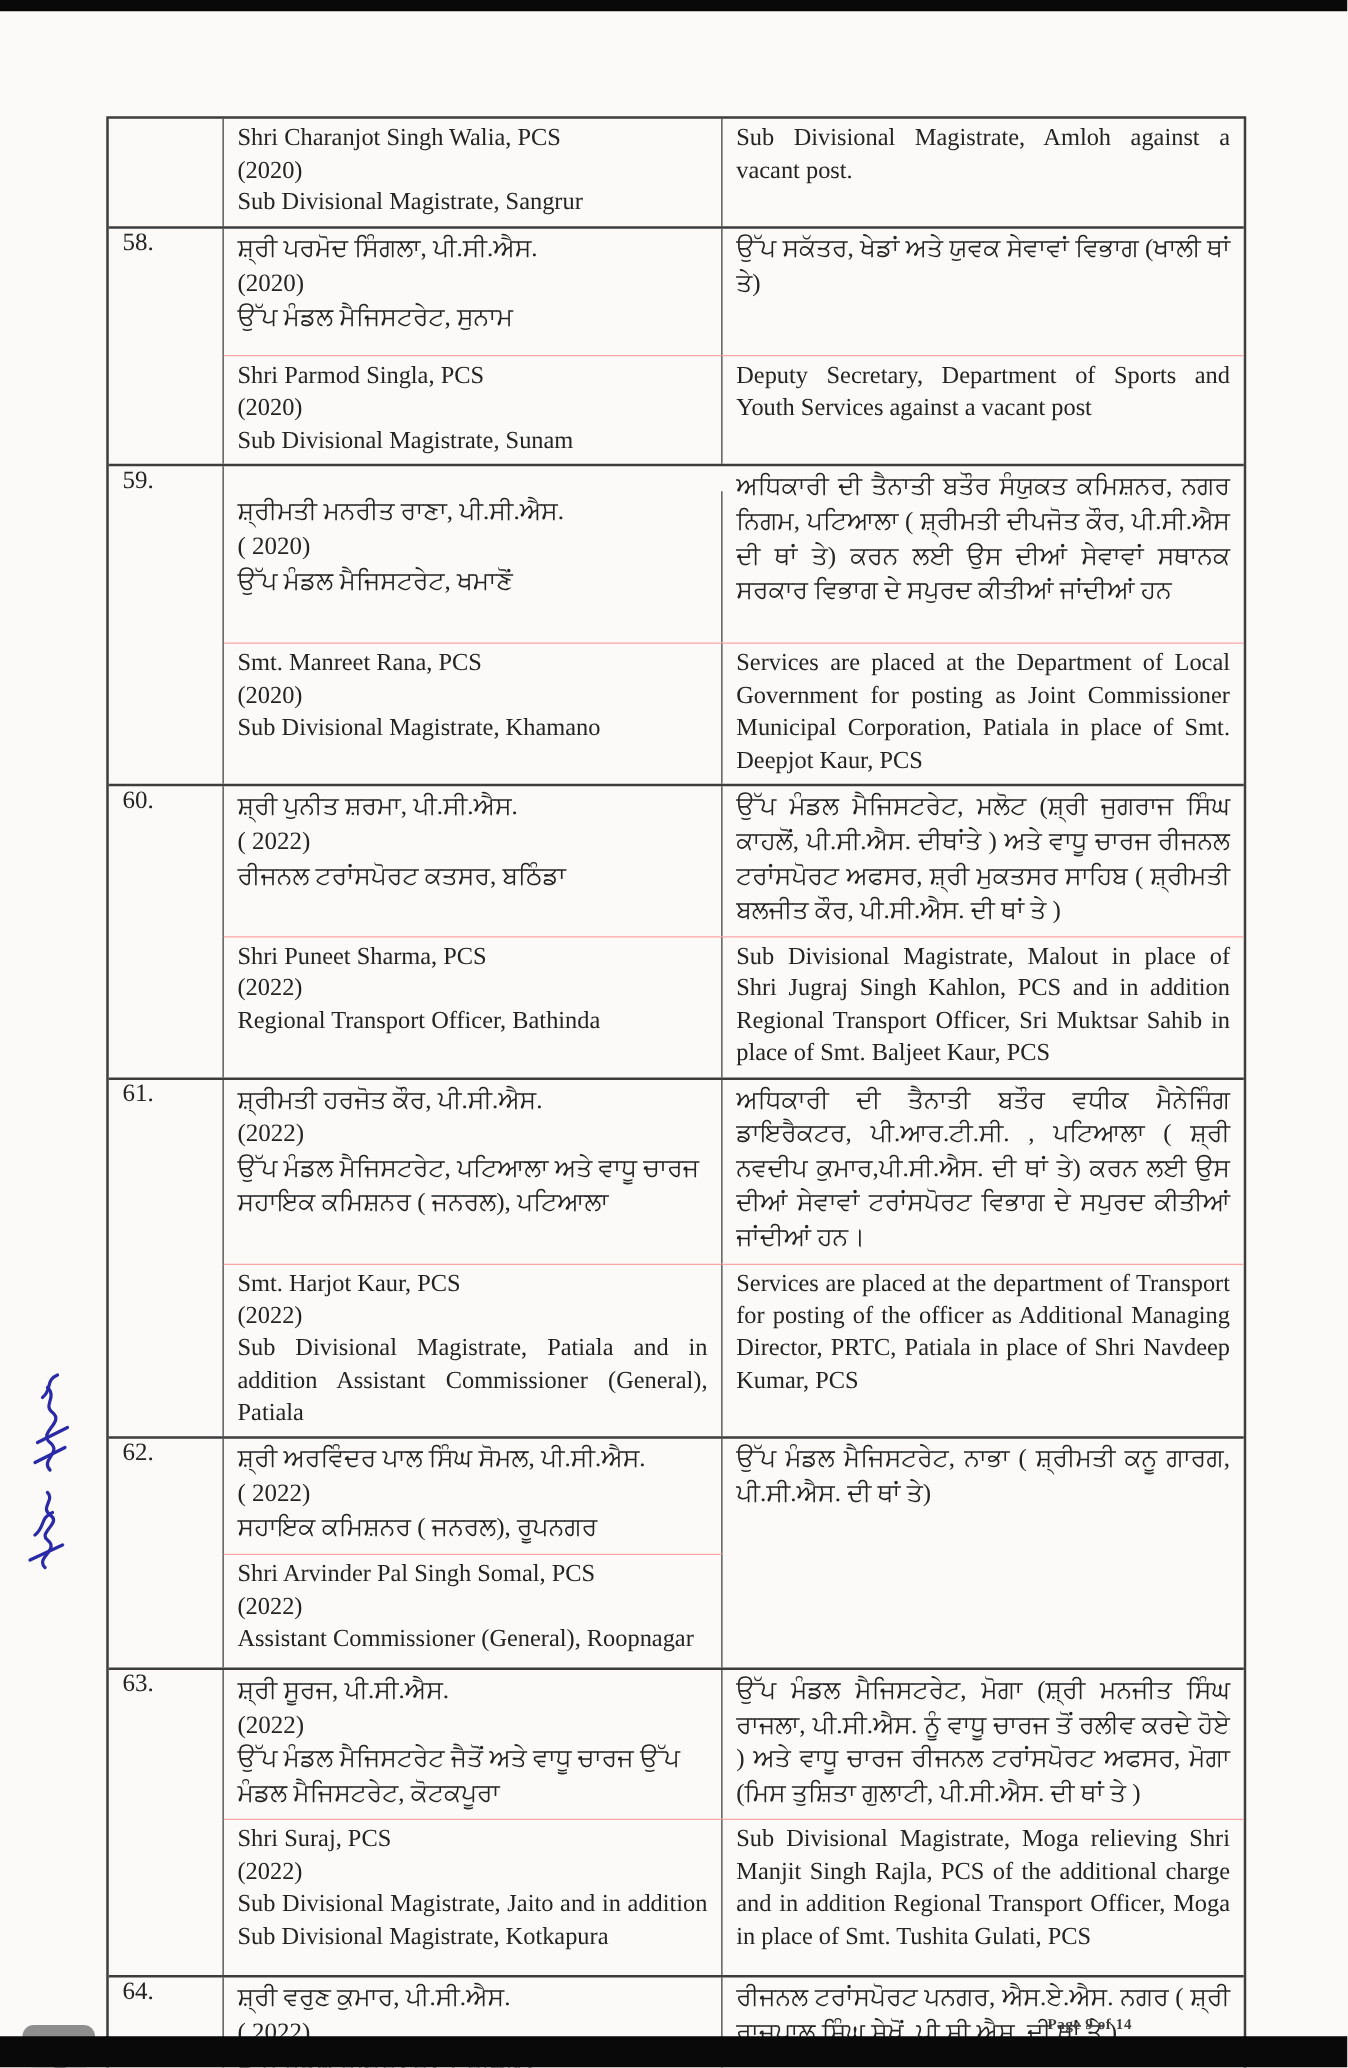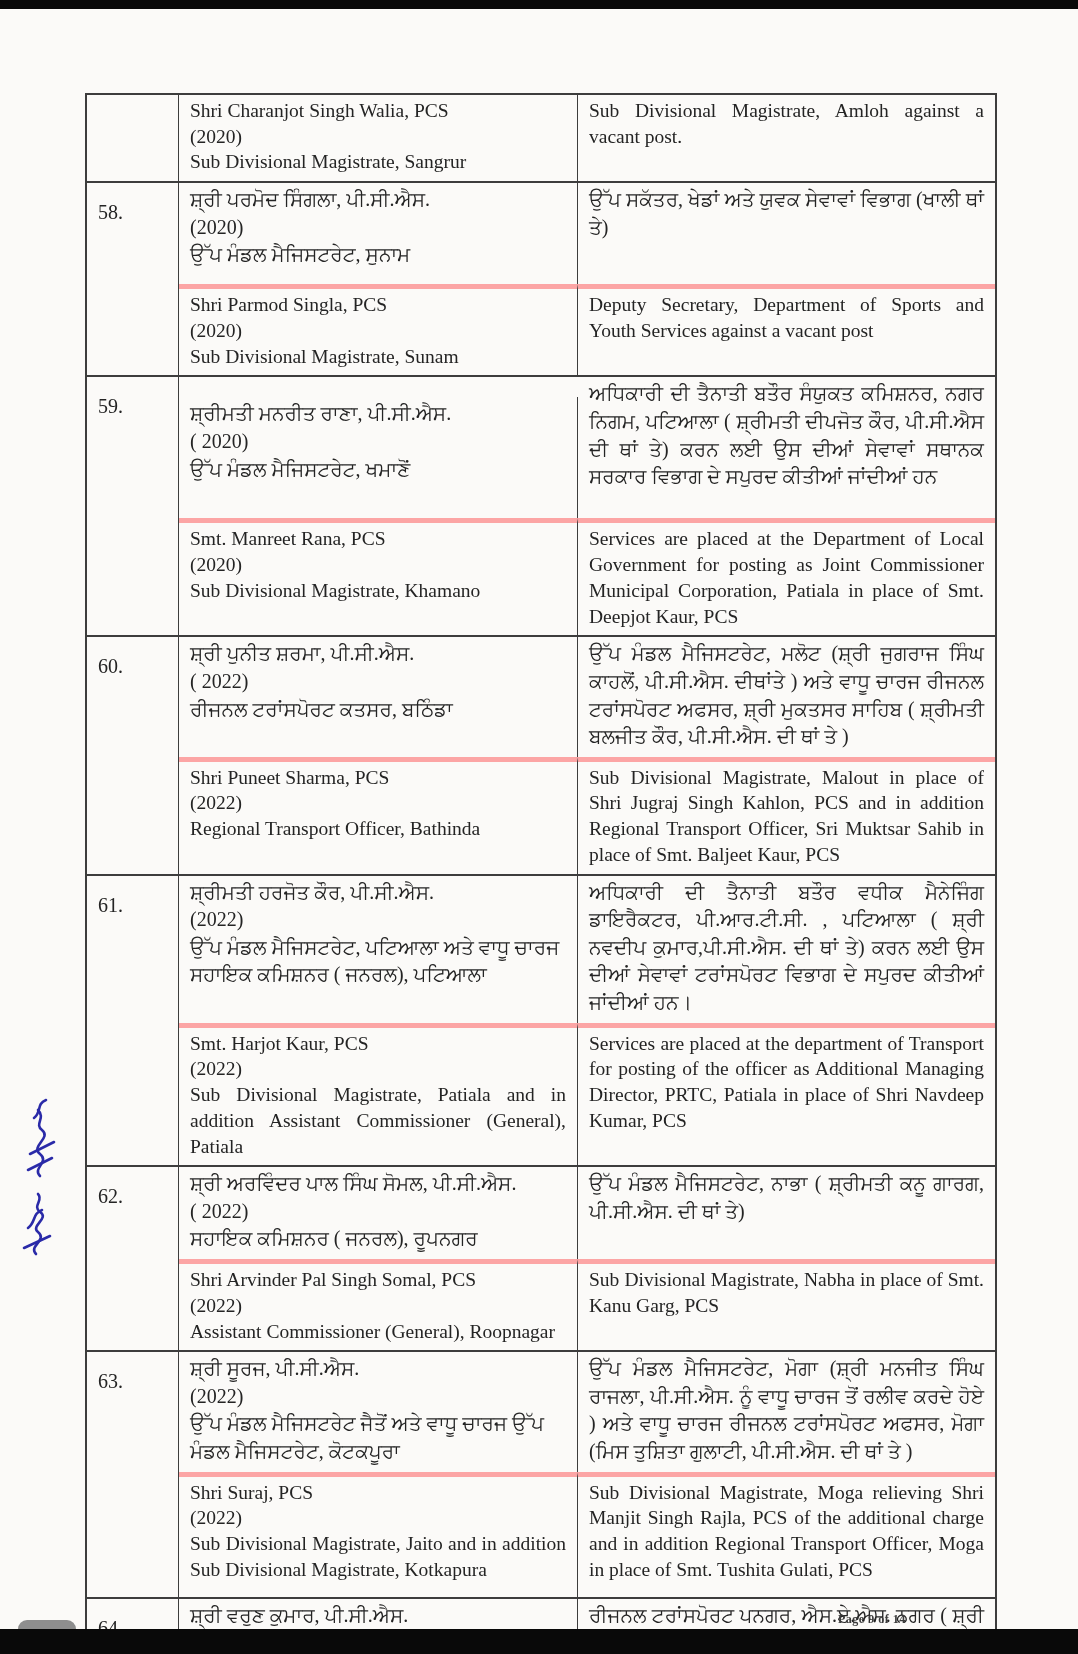--- a/index.html
+++ b/index.html
@@ -32,26 +32,26 @@
   
   #margin-note{position:absolute;left:6px;top:1058px;z-index:1;}
 
   
   #doc-table{
     position:absolute;left:85px;top:93px;width:908px;
     border:2px solid #3d3d3d;z-index:1;background:transparent;
   }
   .row-grid{display:grid;grid-template-columns:92px 399px auto;}
   .cell{padding:3px 11px 6px 11px;box-sizing:border-box;}
-  .serial{border-right:1px solid #3d3d3d;grid-row:1 / span 2;font-size:20px;padding-top:18px;}
+  .serial{border-right:1px solid #3d3d3d;grid-row:1 / span 2;font-size:20px;padding-top:0;}
   .officer{grid-column:2;border-right:1px solid #3d3d3d;}
   .posting{grid-column:3;}
   .entry{border-top:2px solid #3d3d3d;}
   .entry .officer.pa,.entry .posting.pa{grid-row:1;}
-  .entry .officer.en,.entry .posting.en{grid-row:2;border-top:5px solid #fca5a5;}
+  .entry .officer.en,.entry .posting.en{grid-row:2;border-top:1px solid #fca5a5;}
   .en{font-size:19.5px;line-height:1.32;text-align:justify;}
   .pa{font-size:20px;line-height:1.38;}
   .posting.pa{text-align:justify;}
   .officer .line{margin:0;}
   
   #partial-row .officer{min-height:70px;}
   #entries .entry:nth-child(1) .officer.pa{min-height:101px;}
   #entries .entry:nth-child(1) .officer.en{min-height:62px;}
   #entries .entry:nth-child(2) .officer.pa{min-height:121px;margin-top:20px;}
   #entries .entry:nth-child(2) .officer.en{min-height:98px;}
@@ -151,21 +151,20 @@
           <div class="line">ਸ਼੍ਰੀ ਅਰਵਿੰਦਰ ਪਾਲ ਸਿੰਘ ਸੋਮਲ, ਪੀ.ਸੀ.ਐਸ.</div>
           <div class="line">( 2022)</div>
           <div class="line">ਸਹਾਇਕ ਕਮਿਸ਼ਨਰ ( ਜਨਰਲ), ਰੂਪਨਗਰ</div>
         </div>
     <div class="cell posting pa">ਉੱਪ ਮੰਡਲ ਮੈਜਿਸਟਰੇਟ, ਨਾਭਾ ( ਸ਼੍ਰੀਮਤੀ ਕਨੂ ਗਾਰਗ, ਪੀ.ਸੀ.ਐਸ. ਦੀ ਥਾਂ ਤੇ)</div>
     <div class="cell officer en">
           <div class="line">Shri Arvinder Pal Singh Somal, PCS</div>
           <div class="line">(2022)</div>
           <div class="line">Assistant Commissioner (General), Roopnagar</div>
         </div>
-    <div class="cell posting en">Sub Divisional Magistrate, Nabha in place of Smt. Kanu Garg, PCS</div>
   </div>
 
   <div class="row-grid entry">
     <div class="cell serial">63.</div>
     <div class="cell officer pa">
           <div class="line">ਸ਼੍ਰੀ ਸੂਰਜ, ਪੀ.ਸੀ.ਐਸ.</div>
           <div class="line">(2022)</div>
           <div class="line">ਉੱਪ ਮੰਡਲ ਮੈਜਿਸਟਰੇਟ ਜੈਤੋਂ ਅਤੇ ਵਾਧੂ ਚਾਰਜ ਉੱਪ ਮੰਡਲ ਮੈਜਿਸਟਰੇਟ, ਕੋਟਕਪੂਰਾ</div>
         </div>
     <div class="cell posting pa">ਉੱਪ ਮੰਡਲ ਮੈਜਿਸਟਰੇਟ, ਮੋਗਾ (ਸ਼੍ਰੀ ਮਨਜੀਤ ਸਿੰਘ ਰਾਜਲਾ, ਪੀ.ਸੀ.ਐਸ. ਨੂੰ ਵਾਧੂ ਚਾਰਜ ਤੋਂ ਰਲੀਵ ਕਰਦੇ ਹੋਏ ) ਅਤੇ ਵਾਧੂ ਚਾਰਜ ਰੀਜਨਲ ਟਰਾਂਸਪੋਰਟ ਅਫਸਰ, ਮੋਗਾ (ਮਿਸ ਤੁਸ਼ਿਤਾ ਗੁਲਾਟੀ, ਪੀ.ਸੀ.ਐਸ. ਦੀ ਥਾਂ ਤੇ )</div>

